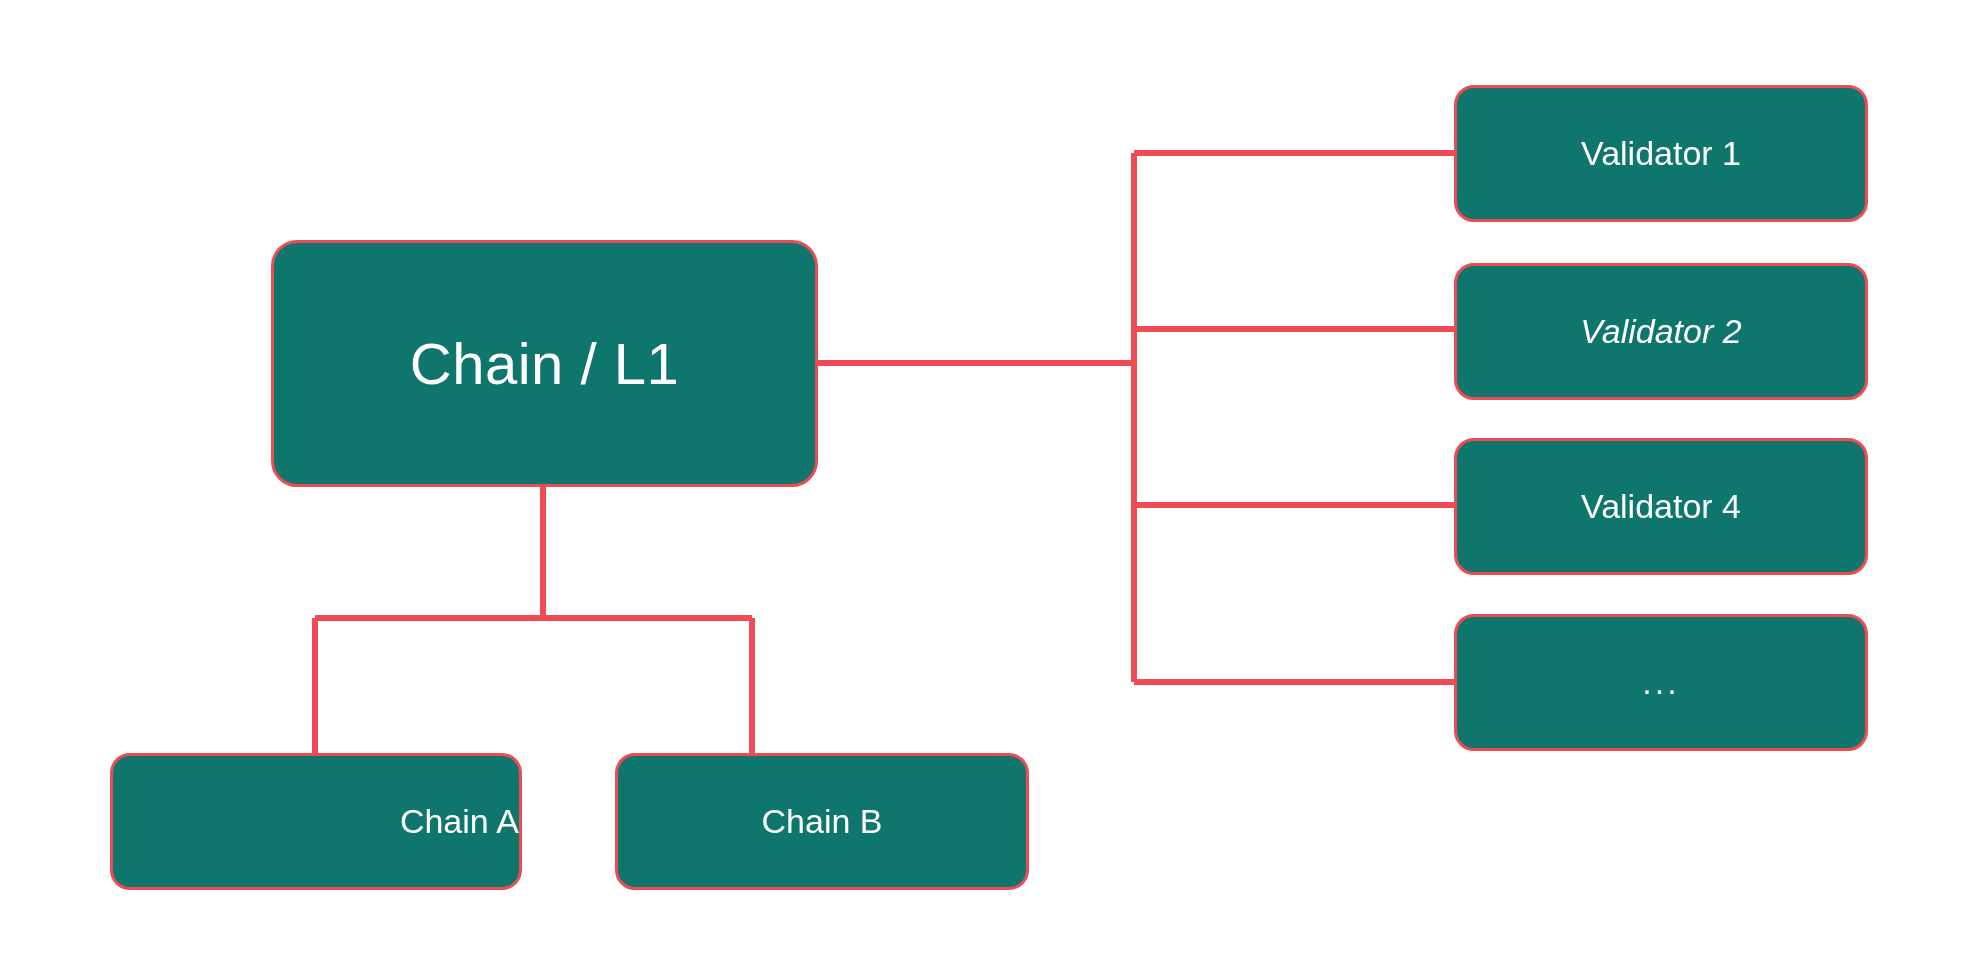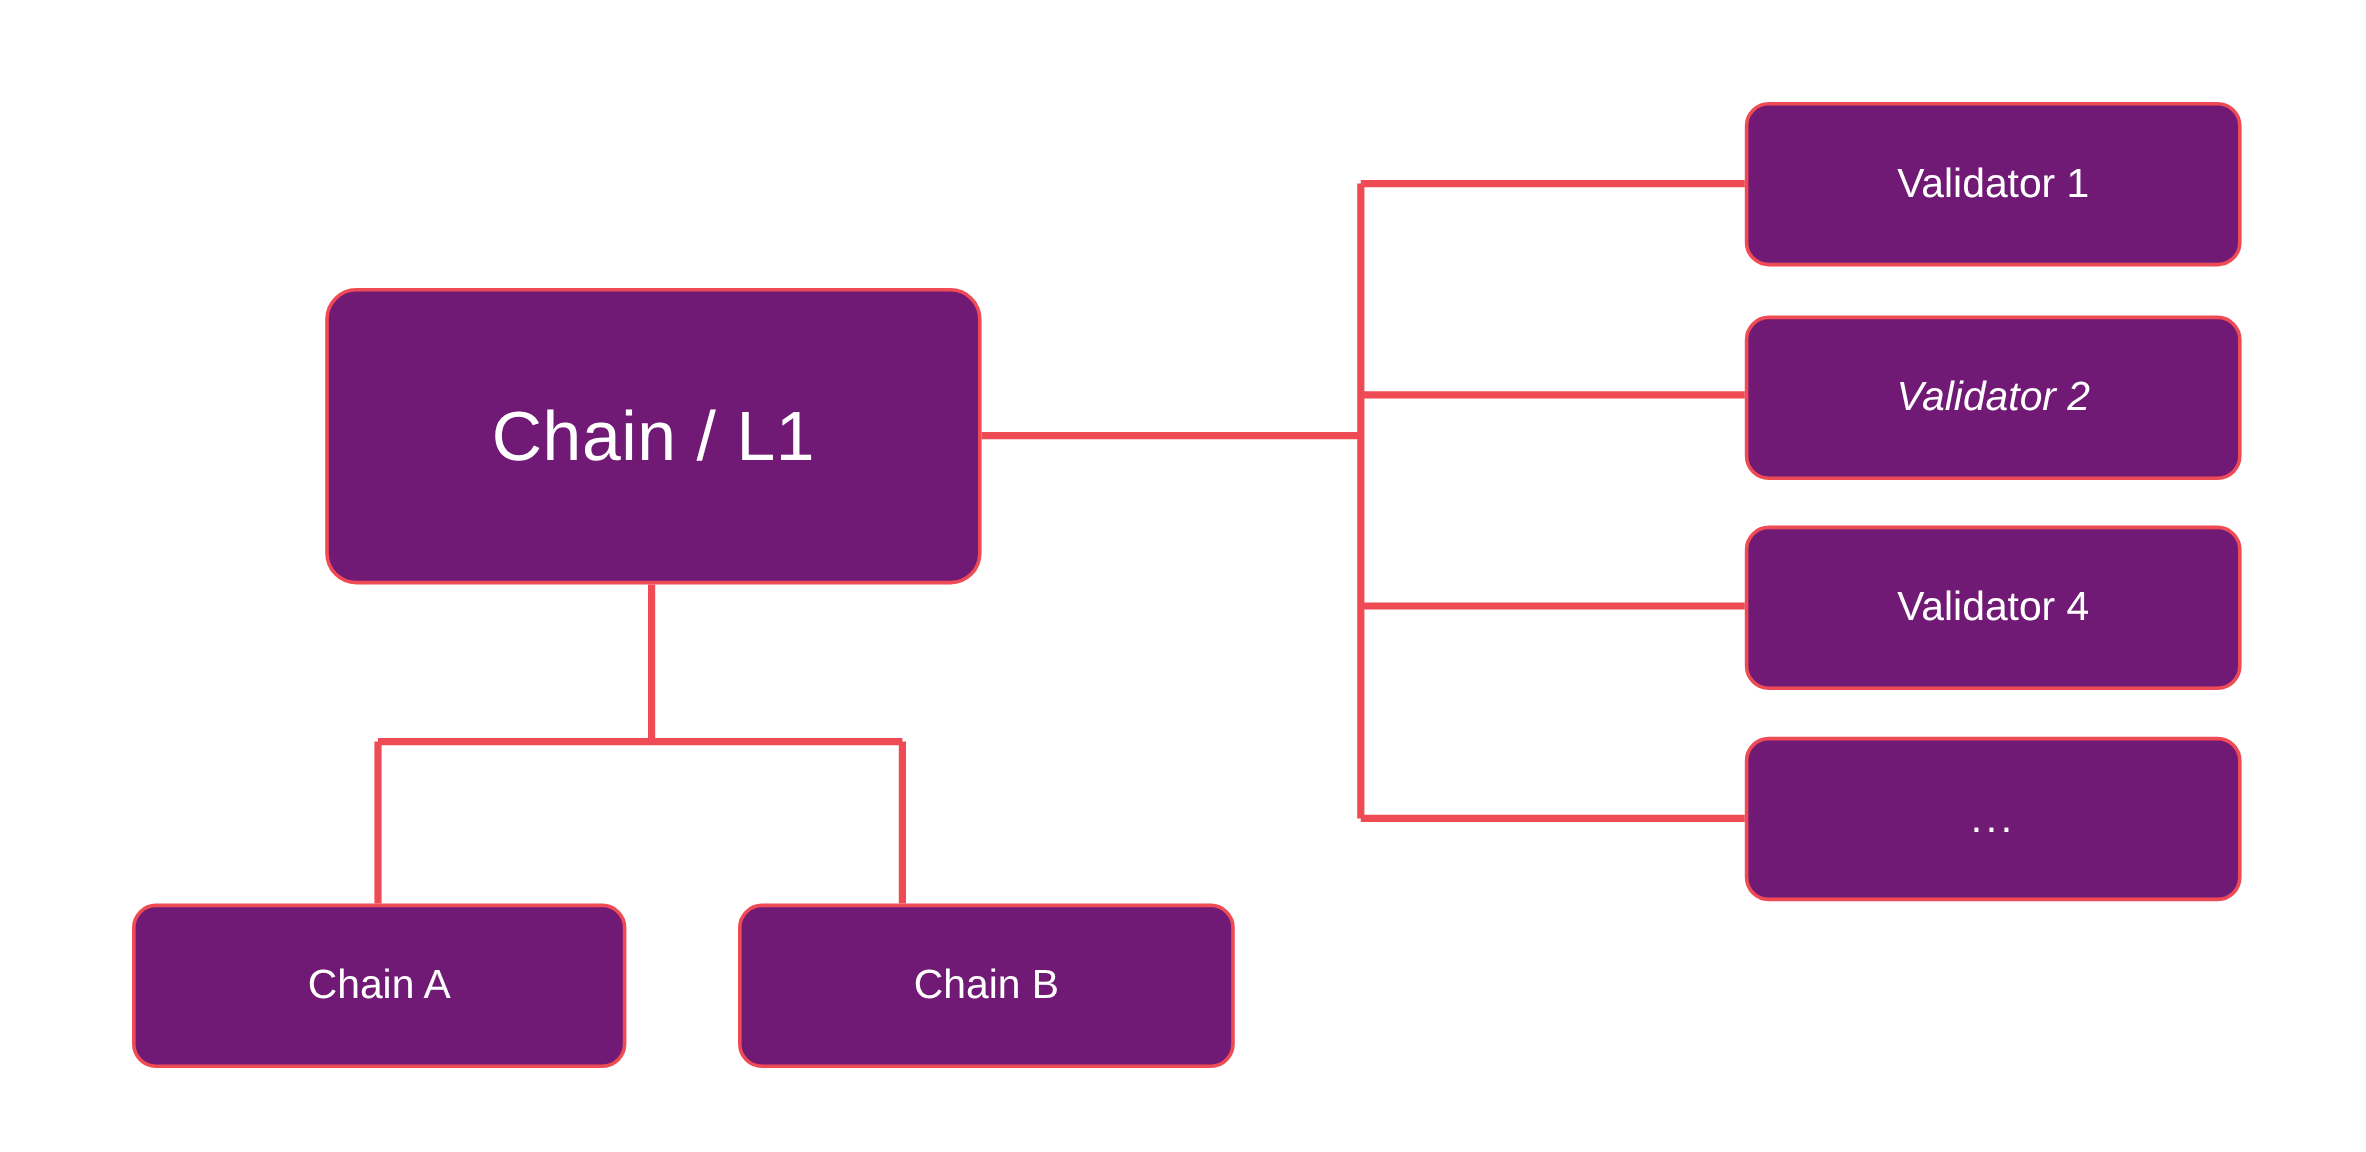--- a/index.html
+++ b/index.html
@@ -25,21 +25,21 @@
     width: 1972px;
     height: 960px;
     pointer-events: none;
   }
   .node {
     position: absolute;
     box-sizing: border-box;
     display: flex;
     align-items: center;
     justify-content: center;
-    background: #701a75;
+    background: #0f766e;
     border: 3px solid #EF4B55;
     border-radius: 20px;
     color: #ffffff;
     text-align: center;
     line-height: 1.1;
     white-space: nowrap;
     user-select: none;
   }
   .node.root {
     left: 271px;
@@ -47,21 +47,21 @@
     width: 547px;
     height: 247px;
     border-radius: 26px;
     font-size: 58px;
     letter-spacing: 0.5px;
   }
   .node.leaf {
     height: 137px;
     font-size: 34px;
   }
-  .node.chain-a { left: 110px;  top: 753px; width: 412px; }
+  .node.chain-a { left: 110px;  top: 753px; width: 412px; justify-content: flex-end; }
   .node.chain-b { left: 583px;  top: 753px; width: 414px; margin-left: 32px; }
 
   .node.validator { left: 1454px; width: 414px; height: 137px; font-size: 34px; }
   .node.v1 { top: 85px; }
   .node.v2 { top: 263px; font-style: italic; }
   .node.v3 { top: 438px; }
   .node.vmore { top: 614px; font-size: 34px; letter-spacing: 3px; }
 </style>
 </head>
 <body>

